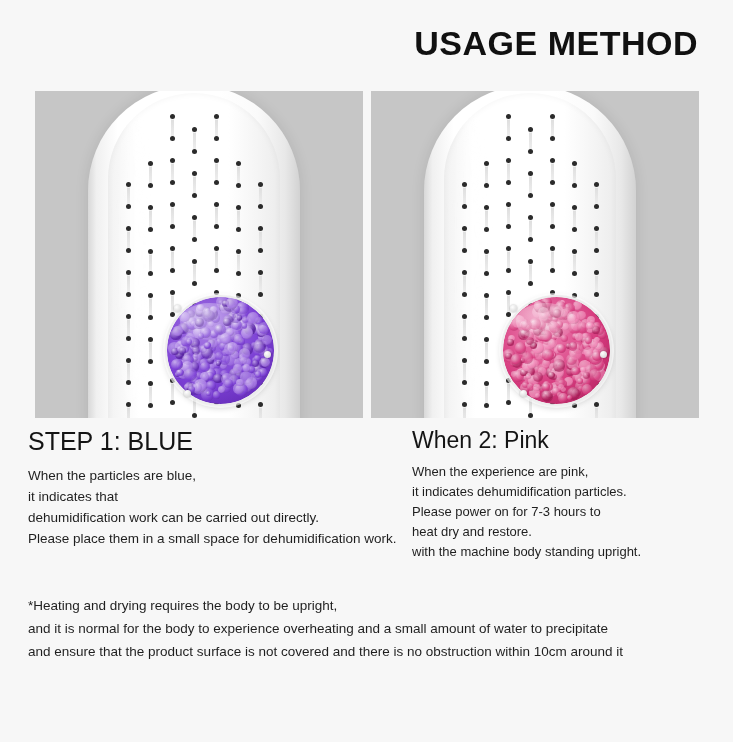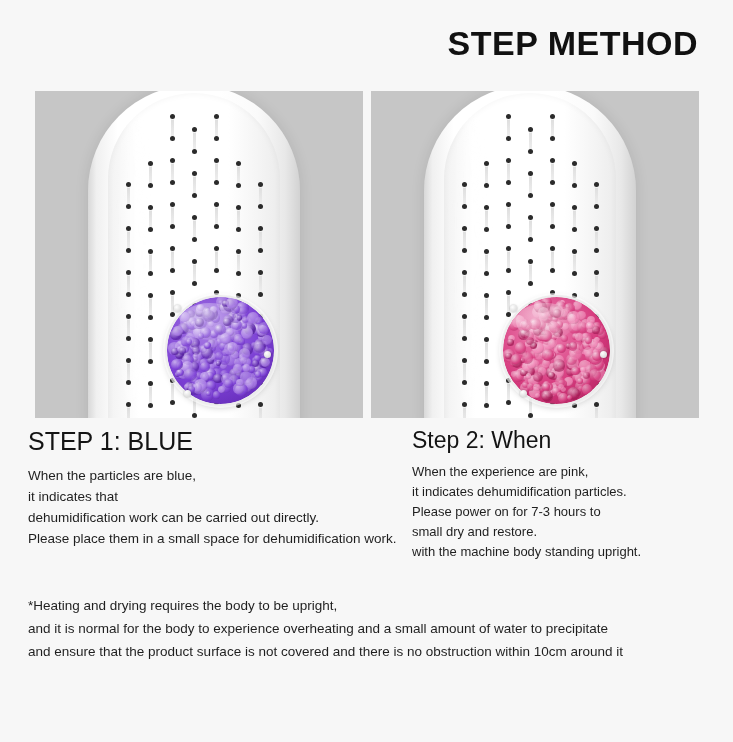--- a/index.html
+++ b/index.html
@@ -222,21 +222,21 @@
     font-size: 13.5px;
     line-height: 23px;
     color: #1f1f1f;
     white-space: nowrap;
   }
 </style>
 </head>
 <body>
 
 <div class="header">
-  <div class="title">STEP METHOD</div>
+  <div class="title">USAGE METHOD</div>
 </div>
 
 <div class="panels">
 
   <div class="panel panel-left">
     <div class="device">
       <div class="face">
         <div class="gloss"></div>
         <div class="holes" id="holes-left">
             <div class="hole-pair" style="left: 18px; top: 88.5px;">
@@ -1188,25 +1188,25 @@
 
   <div class="step step-left">
     <div class="step-heading">STEP 1: BLUE</div>
     <div class="step-line">When the particles are blue,</div>
     <div class="step-line">it indicates that</div>
     <div class="step-line">dehumidification work can be carried out directly.</div>
     <div class="step-line">Please place them in a small space for dehumidification work.</div>
   </div>
 
   <div class="step step-right">
-    <div class="step-heading">Step 2: When</div>
+    <div class="step-heading">When 2: Pink</div>
     <div class="step-line">When the experience are pink,</div>
     <div class="step-line">it indicates dehumidification particles.</div>
     <div class="step-line">Please power on for 7-3 hours to</div>
-    <div class="step-line">small dry and restore.</div>
+    <div class="step-line">heat dry and restore.</div>
     <div class="step-line">with the machine body standing upright.</div>
   </div>
 
 </div>
 
 <div class="notes">
   <div class="note-line">*Heating and drying requires the body to be upright,</div>
   <div class="note-line">and it is normal for the body to experience overheating and a small amount of water to precipitate</div>
   <div class="note-line">and ensure that the product surface is not covered and there is no obstruction within 10cm around it</div>
 </div>

